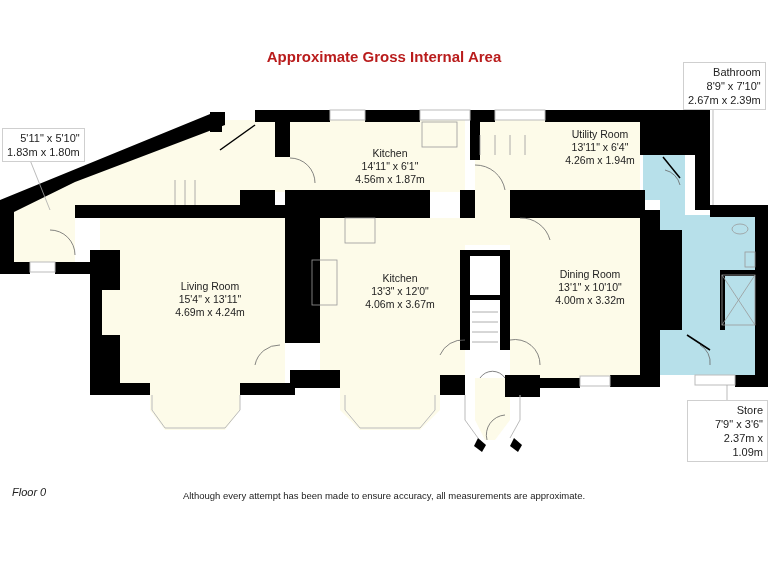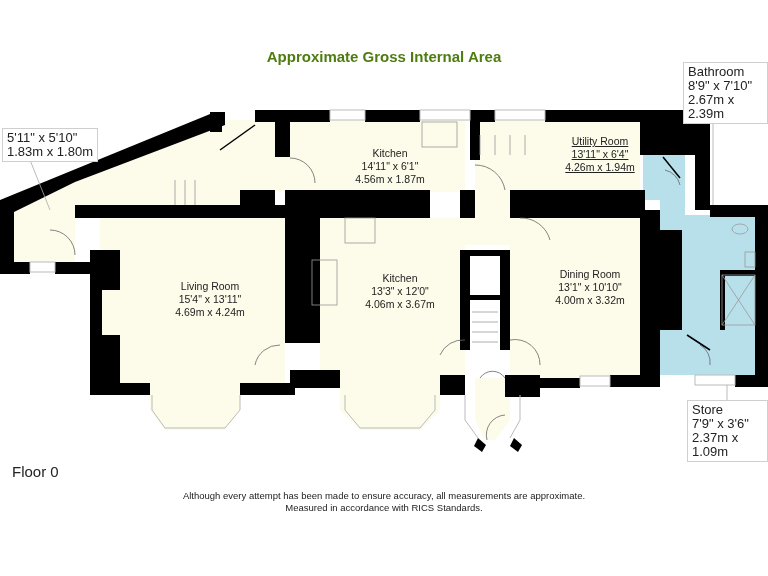--- a/index.html
+++ b/index.html
@@ -1,21 +1,21 @@
 <!DOCTYPE html>
 <html><head>
 <meta charset="utf-8">
 <style>
   html, body { margin:0; padding:0; background:#ffffff; }
   body { width:768px; height:576px; position:relative; overflow:hidden; font-family:"Liberation Sans", sans-serif; color:#222; }
-  .title { position:absolute; left:0; width:768px; top:47px; text-align:center; font-weight:bold; font-size:15px; line-height:20px; color:#4d7c0f; }
+  .title { position:absolute; left:0; width:768px; top:47px; text-align:center; font-weight:bold; font-size:15px; line-height:20px; color:#b91c1c; }
   svg.plan { position:absolute; left:0; top:0; }
   .lbl { position:absolute; text-align:center; font-size:10.5px; line-height:13px; color:#222; }
-  .callout { position:absolute; background:#fff; border:1px solid #cfcfcf; text-align:left; font-size:13px; line-height:14px; padding:2px 4px; color:#222; }
-  .floor { position:absolute; left:12px; top:463px; font-size:15px; color:#222; }
+  .callout { position:absolute; background:#fff; border:1px solid #cfcfcf; text-align:right; font-size:11px; line-height:14px; padding:2px 4px; color:#222; }
+  .floor { position:absolute; left:12px; top:486px; font-size:11px; color:#222;font-style:italic; }
   .disc { position:absolute; left:0; width:768px; top:490px; text-align:center; font-size:9.5px; line-height:12px; color:#222; }
 </style>
 </head>
 <body>
 
 <div class="title">
   <div>Approximate Gross Internal Area</div>
 </div>
 
 <svg class="plan" width="768" height="576" viewBox="0 0 768 576">
@@ -161,21 +161,21 @@
   <div>Store</div>
   <div>7'9" x 3'6"</div>
   <div>2.37m x 1.09m</div>
 </div>
 
 <div class="lbl" style="left:345px;top:147px;width:90px;">
   <div>Kitchen</div>
   <div>14'11" x 6'1"</div>
   <div>4.56m x 1.87m</div>
 </div>
-<div class="lbl" style="left:555px;top:135px;width:90px;text-decoration:underline;">
+<div class="lbl" style="left:555px;top:128px;width:90px;">
   <div>Utility Room</div>
   <div>13'11" x 6'4"</div>
   <div>4.26m x 1.94m</div>
 </div>
 <div class="lbl" style="left:160px;top:280px;width:100px;">
   <div>Living Room</div>
   <div>15'4" x 13'11"</div>
   <div>4.69m x 4.24m</div>
 </div>
 <div class="lbl" style="left:355px;top:272px;width:90px;">
@@ -186,14 +186,13 @@
 <div class="lbl" style="left:545px;top:268px;width:90px;">
   <div>Dining Room</div>
   <div>13'1" x 10'10"</div>
   <div>4.00m x 3.32m</div>
 </div>
 
 <div class="floor">Floor 0</div>
 
 <div class="disc">
   <div>Although every attempt has been made to ensure accuracy, all measurements are approximate.</div>
-  <div>Measured in accordance with RICS Standards.</div>
 </div>
 
 </body></html>

